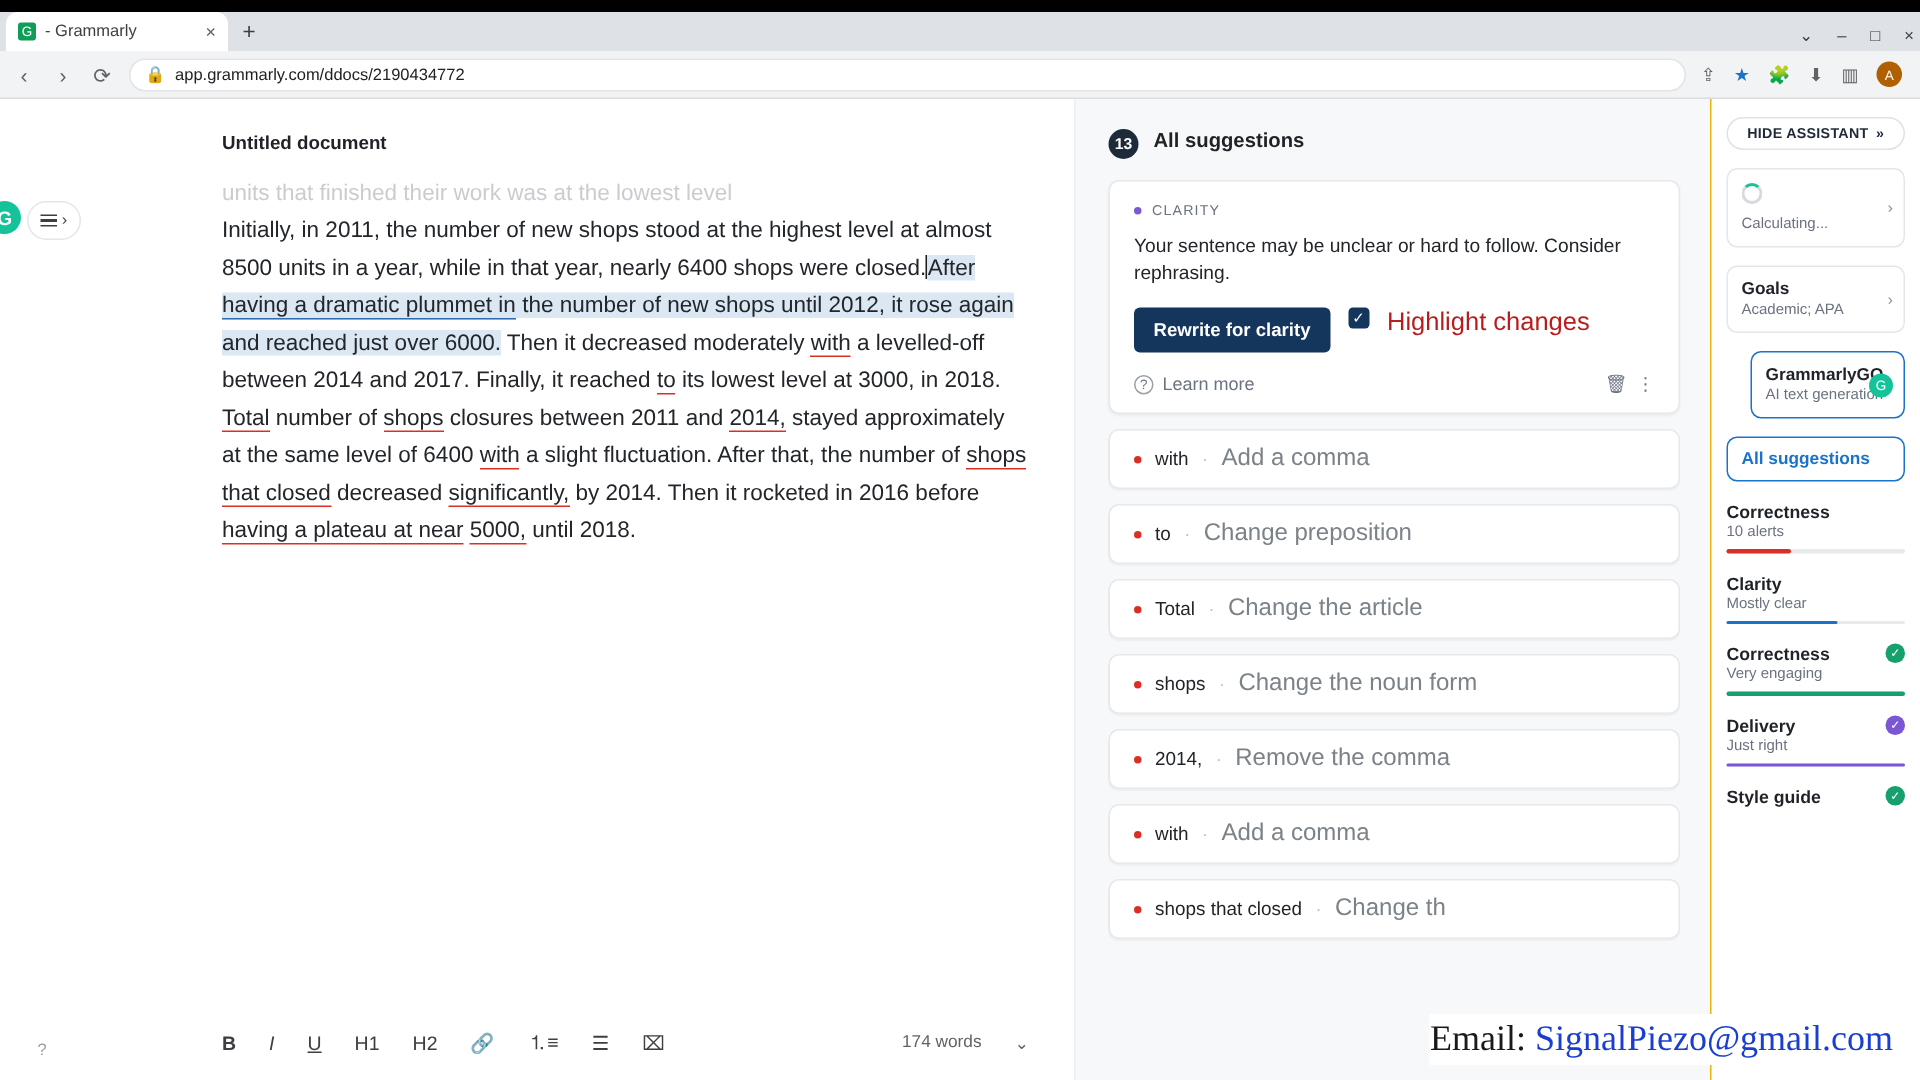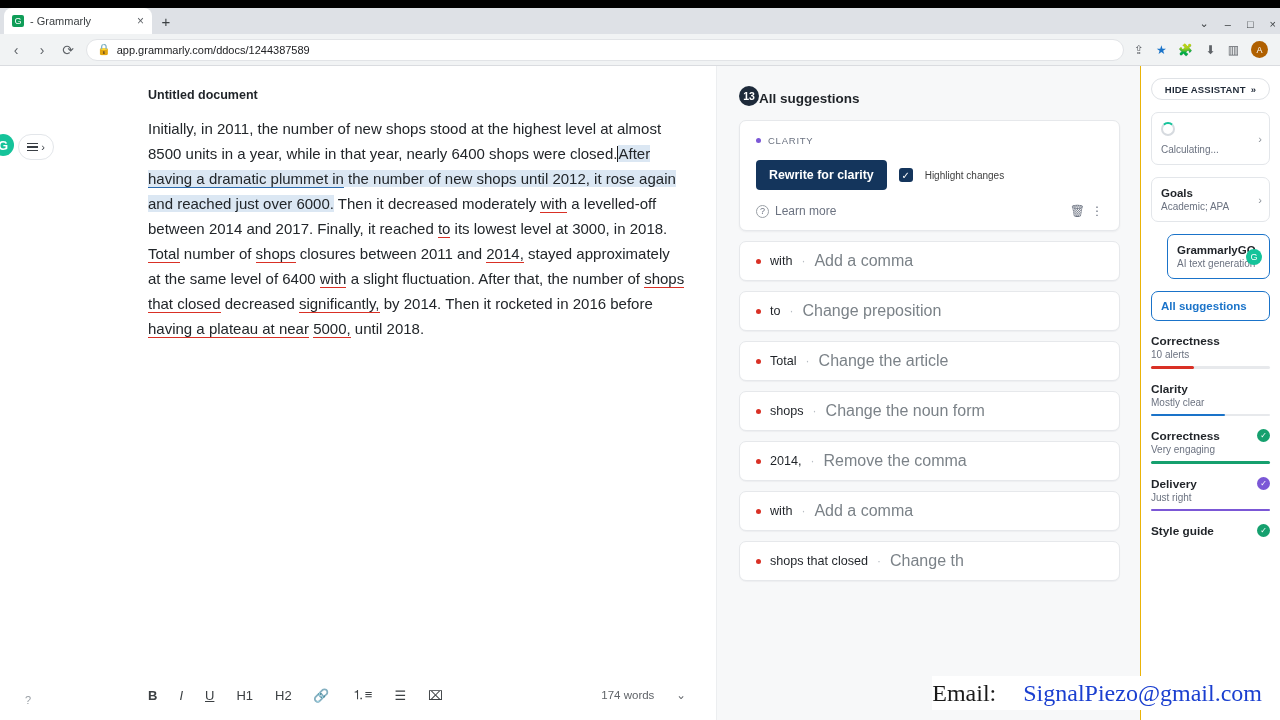--- a/index.html
+++ b/index.html
@@ -82,47 +82,47 @@
     display:flex; align-items:center; gap:22px; color:#3c4043; font-size:13px;
   }
   .fmtbar .spacer { flex:1 1 auto; }
   .wordcount { font-size:11.5px; color:#5f6368; }
 
   
   .sugg {
     flex:1 1 auto; background:#f7f8f9; border-left:1px solid #eceef0;
     padding:20px 20px 0 22px; position:relative; overflow:hidden;
   }
-  .sugg-head { display:flex; align-items:flex-end; margin-bottom:14px; }
+  .sugg-head { display:flex; align-items:flex-start; gap:10px; margin-bottom:14px; }
   .count-badge {
     width:20px; height:20px; border-radius:50%; background:#1d2a3a; color:#fff;
     font-size:10.5px; display:flex; align-items:center; justify-content:center; font-weight:bold;
   }
   .sugg-title { font-size:13.5px; font-weight:bold; color:#1f2328; }
 
   .card {
     background:#fff; border:1px solid #e6e8eb; border-radius:7px;
     padding:14px 16px 12px 16px; box-shadow:0 1px 2px rgba(16,24,40,.05);
   }
   .card-kicker { display:flex; align-items:center; gap:7px; font-size:9.5px; letter-spacing:.08em;
     color:#6b7280; margin-bottom:9px; }
   .dot { width:5px; height:5px; border-radius:50%; background:#7b57d6; display:inline-block; }
   .dot.red { background:#d93025; }
   .card-text { font-size:12.8px; line-height:18px; color:#22262a; }
   .card-preview { font-size:12.6px; line-height:19px; color:#3d4248; font-style:italic; margin-top:11px; }
   .strike { text-decoration:line-through; color:#d93025; }
   .ins { color:#7b57d6; font-weight:bold; }
-  .btnrow { display:flex; align-items:center; gap:12px; margin-top:14px; }
+  .btnrow { display:flex; align-items:flex-start; gap:12px; margin-top:14px; }
   .primary-btn {
     background:#14355c; color:#fff; border:none; border-radius:4px;
     padding:8px 13px; font-size:12.4px; font-weight:bold; font-family:inherit;
   }
   .chk { width:14px; height:14px; border-radius:3px; background:#14355c; color:#fff;
     font-size:10px; display:flex; align-items:center; justify-content:center; }
-  .chk-label { font-size:10px; color:#404040; }
+  .chk-label { font-size:17px; color:#b91c1c; }
   .cardfoot { display:flex; align-items:center; margin-top:14px; color:#6b7280; font-size:12px; gap:6px; }
   .cardfoot .spacer { flex:1 1 auto; }
   .circ-q { width:13px; height:13px; border-radius:50%; border:1px solid #9aa0a6; font-size:9px;
     display:flex; align-items:center; justify-content:center; color:#6b7280; }
 
   .mini {
     background:#fff; border:1px solid #e6e8eb; border-radius:7px; height:40px;
     display:flex; align-items:center; gap:9px; padding:0 16px; margin-top:10px;
     box-shadow:0 1px 1px rgba(16,24,40,.04);
   }
@@ -164,21 +164,21 @@
   .bar i { position:absolute; left:0; top:0; bottom:0; border-radius:2px; display:block; }
   .tick { position:absolute; right:0; top:0; width:13px; height:13px; border-radius:50%;
     display:flex; align-items:center; justify-content:center; color:#fff; font-size:8px; }
 
   
   .watermark {
     position:absolute; right:18px; bottom:10px; text-align:center;
     font-family:"Liberation Serif", serif; color:#1a1a1a; z-index:40;
   }
   .watermark div { font-size:24px; line-height:34px; }
-  .watermark .lnk { color:#1a3fd0;margin-left:21px; }
+  .watermark .lnk { color:#1a3fd0; }
   .watermark .wmbg { background:#ffffff; }
 </style>
 </head>
 <body>
 
 <div class="chrome-top"></div>
 
 <div class="tabstrip">
   <div class="tab">
     <span class="favicon">G</span>
@@ -193,21 +193,21 @@
     <span>×</span>
   </div>
 </div>
 
 <div class="toolbar">
   <span class="navbtn">‹</span>
   <span class="navbtn">›</span>
   <span class="navbtn">⟳</span>
   <div class="omnibox">
     <span>🔒</span>
-    <span>app.grammarly.com/ddocs/1244387589</span>
+    <span>app.grammarly.com/ddocs/2190434772</span>
   </div>
   <div class="omni-icons">
     <span>⇪</span>
     <span style="color:#1a73c9">★</span>
     <span>🧩</span>
     <span>⬇</span>
     <span>▥</span>
     <span class="avatar-chip">A</span>
   </div>
 </div>
@@ -223,20 +223,21 @@
           <i></i>
         </span>
       <span>›</span>
     </div>
     <div class="rail-bottom">?</div>
   </div>
 
   <div class="editor">
     <div class="doc-title">Untitled document</div>
     <div class="doc-body">
+      <div class="faded">units that finished their work was at the lowest level</div>
       <p>
         <span>Initially, in 2011, the number of new shops stood at the highest level at almost 8500 units in a year, while in that year, nearly 6400 shops were closed.</span><span class="caret"></span><span class="sel">After </span><span class="sel u-blue">having a dramatic plummet in</span><span class="sel"> the number of new shops until 2012, it rose again and reached just over 6000.</span><span> Then it decreased moderately </span><span class="u-red">with</span><span> a levelled-off between 2014 and 2017. Finally, it reached </span><span class="u-red">to</span><span> its lowest level at 3000, in 2018.</span>
       </p>
       <p>
         <span class="u-red">Total</span><span> number of </span><span class="u-red">shops</span><span> closures between 2011 and </span><span class="u-red">2014,</span><span> stayed approximately at the same level of 6400 </span><span class="u-red">with</span><span> a slight fluctuation. After that, the number of </span><span class="u-red">shops that closed</span><span> decreased </span><span class="u-red">significantly,</span><span> by 2014. Then it rocketed in 2016 before </span><span class="u-red">having a plateau at near</span><span> </span><span class="u-red">5000,</span><span> until 2018.</span>
       </p>
     </div>
 
     <div class="fmtbar">
       <span style="font-weight:bold">B</span>
@@ -258,20 +259,21 @@
     <div class="sugg-head">
       <span class="count-badge">13</span>
       <span class="sugg-title">All suggestions</span>
     </div>
 
     <div class="card">
       <div class="card-kicker">
         <span class="dot"></span>
         <span>CLARITY</span>
       </div>
+      <div class="card-text">Your sentence may be unclear or hard to follow. Consider rephrasing.</div>
       <div class="btnrow">
         <button class="primary-btn">Rewrite for clarity</button>
         <span class="chk">✓</span>
         <span class="chk-label">Highlight changes</span>
       </div>
       <div class="cardfoot">
         <span class="circ-q">?</span>
         <span>Learn more</span>
         <span class="spacer"></span>
         <span>🗑</span>

